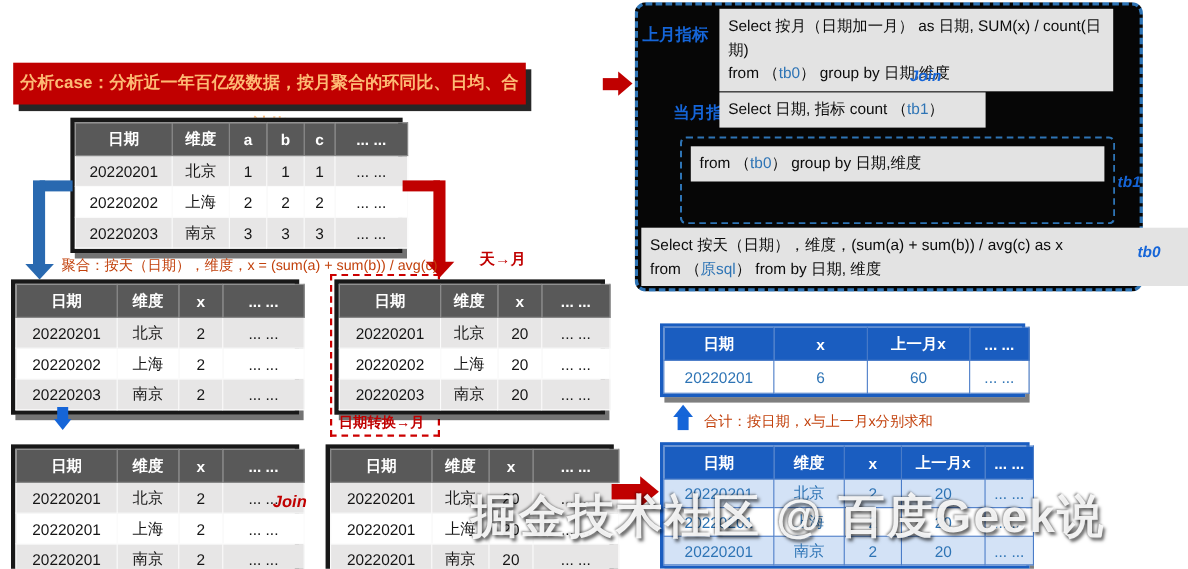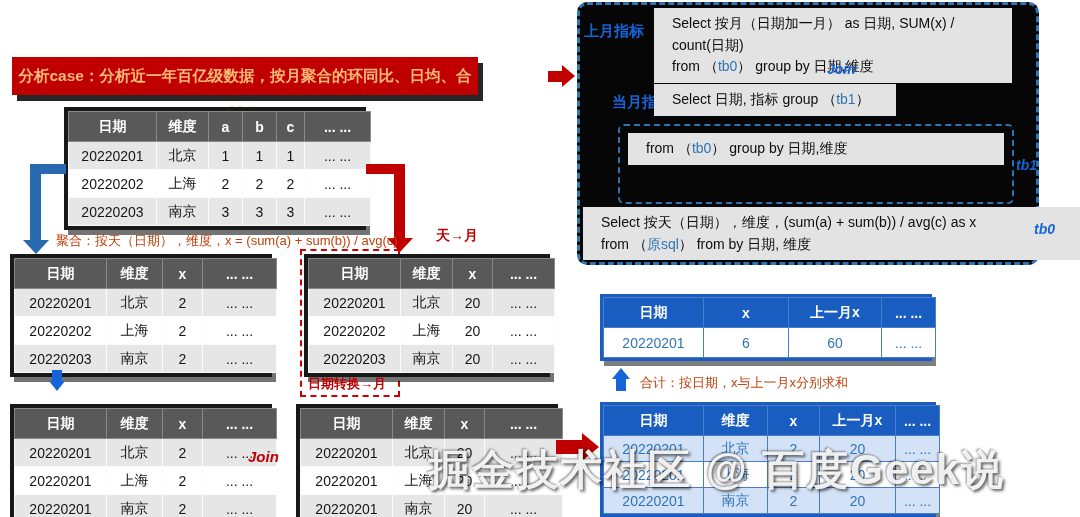--- a/index.html
+++ b/index.html
@@ -51,21 +51,21 @@
   #tbl-rd col:nth-child(1){width:100px} #tbl-rd col:nth-child(2){width:64px}
   #tbl-rd col:nth-child(3){width:52px} #tbl-rd col:nth-child(4){width:76px}
   #tbl-rd col:nth-child(5){width:44px}
 
   
   #panel { left:577px; top:2px; width:462px; height:263px; background:#060606;
     border:3px dashed #2E74B5; border-radius:10px; }
   #inner-box { left:618px; top:124px; width:396px; height:80px;
     border:2px dashed #2E74B5; border-radius:6px; }
   .sqlbox { background:#E3E3E3; color:#0c0c0c; font-size:14px; line-height:1.55;
-    padding:5px 18px; }
+    padding:5px 8px; }
   .sqlbox .ref { color:#2E74B5; }
   .bluelab { color:#1565D8; font-size:15px; font-weight:bold; }
   .joinlab { font-weight:bold; font-style:italic; font-size:14px; }
 
   
   .ann-blue { color:#c2410c; font-weight:normal; font-size:13px; white-space:nowrap; }
   .ann-red  { color:#C00000; font-weight:bold; font-size:13px; white-space:nowrap; }
 
   
   .seg { position:absolute; }
@@ -329,21 +329,21 @@
   <div class="abs bluelab" style="left:584px;top:22px;font-family:Liberation Mono, monospace;">上月指标</div>
   <div class="abs sqlbox" style="left:654px;top:8px;width:358px;">
     <div><span>Select 按月（日期加一月） as 日期, SUM(x) / count(日期)</span></div>
     <div><span>from （</span><span class="ref">tb0</span><span>） group by 日期,维度</span></div>
   </div>
 
   <div class="abs joinlab" style="left:827px;top:61px;color:#1565D8;">Join</div>
 
   <div class="abs bluelab" style="left:584px;top:93px;margin-left:28px;">当月指标</div>
   <div class="abs sqlbox" style="left:654px;top:84px;width:242px;">
-    <div><span>Select 日期, 指标 group （</span><span class="ref">tb1</span><span>）</span></div>
+    <div><span>Select 日期, 指标 count （</span><span class="ref">tb1</span><span>）</span></div>
   </div>
 
   <div id="inner-box" class="abs"></div>
   <div class="abs sqlbox" style="left:628px;top:133px;width:376px;">
     <div><span>from （</span><span class="ref">tb0</span><span>） group by 日期,维度</span></div>
   </div>
   <div class="abs bluelab joinlab" style="left:1016px;top:157px;">tb1</div>
 
   <div class="abs sqlbox" style="left:583px;top:207px;width:508px;">
     <div><span>Select 按天（日期），维度，(sum(a) + sum(b)) / avg(c) as x</span></div>

